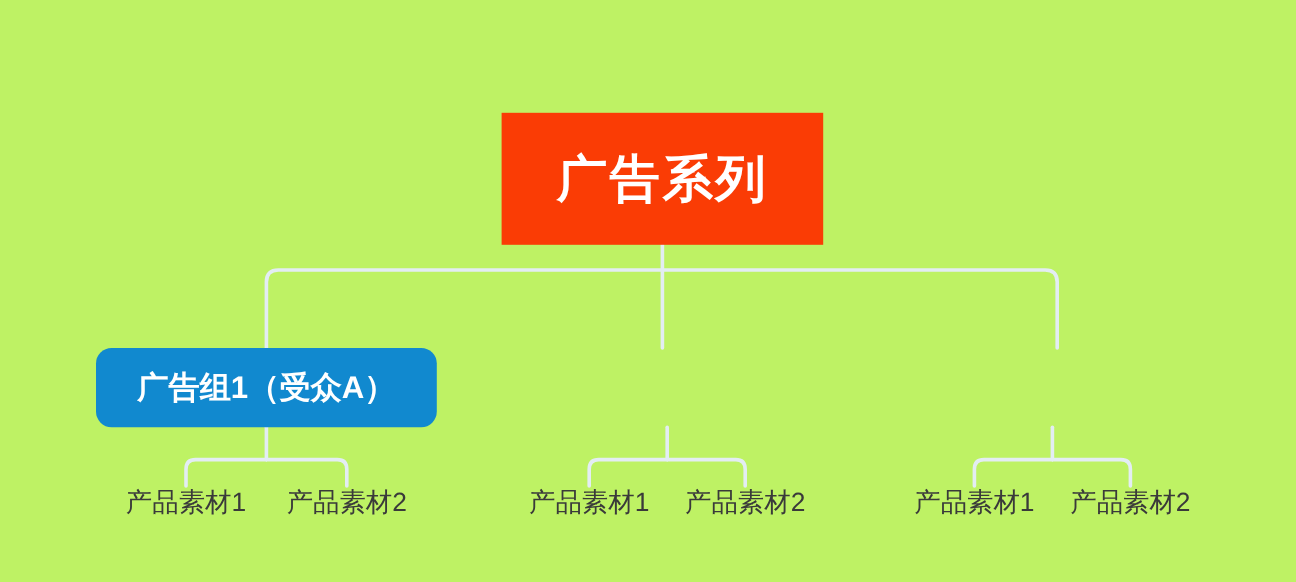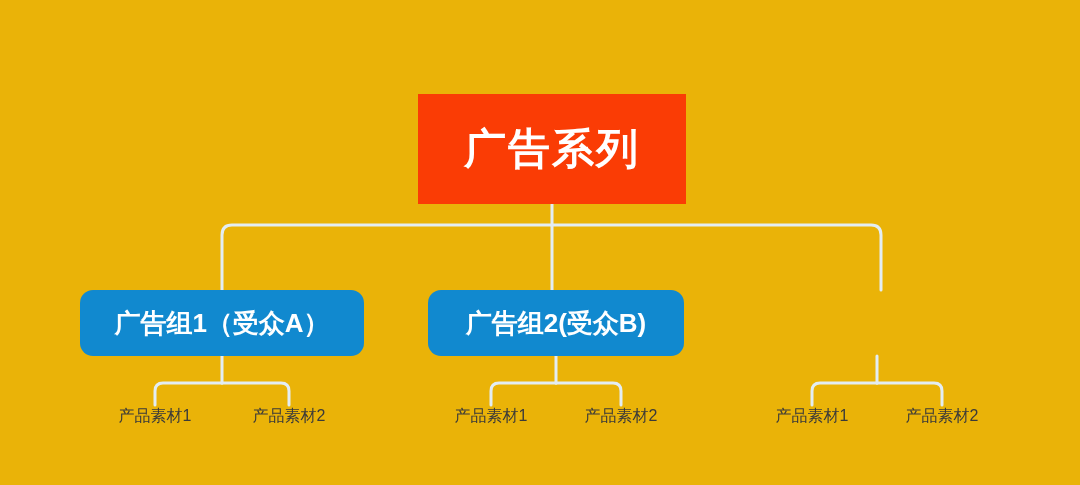--- a/index.html
+++ b/index.html
@@ -10,21 +10,21 @@
   body {
     width: 1080px;
     height: 485px;
     font-family: "Liberation Sans", "DejaVu Sans", sans-serif;
     overflow: hidden;
   }
   #diagram-root {
     position: relative;
     width: 1080px;
     height: 485px;
-    background: #eab308;
+    background: #bef264;
   }
   #connector-layer {
     position: absolute;
     left: 0;
     top: 0;
     width: 1080px;
     height: 485px;
     pointer-events: none;
   }
 
@@ -70,21 +70,21 @@
   }
   #adgroup-0 { left: 80px;  top: 290px; width: 284px; }
   #adgroup-1 { left: 428px; top: 290px; width: 256px; }
   #adgroup-2 { left: 749px; top: 290px; width: 257px; }
 
   
   .creative-label {
     position: absolute;
     top: 408px;
     color: #3a3a3a;
-    font-size: 16px;
+    font-size: 22px;
     font-weight: 400;
     line-height: 1;
     white-space: nowrap;
     text-align: center;
     transform: translateX(-50%);
   }
 </style>
 </head>
 <body>
 
@@ -114,23 +114,20 @@
   </svg>
 
   <div class="campaign-node">
     <span class="campaign-label">广告系列</span>
   </div>
 
   <div class="adgroup-node" id="adgroup-0">
     <span class="adgroup-label">广告组1（受众A）</span>
   </div>
 
-  <div class="adgroup-node" id="adgroup-1">
-    <span class="adgroup-label">广告组2(受众B)</span>
-  </div>
 
 
   <div class="creative-label" style="left:155px;">产品素材1</div>
   <div class="creative-label" style="left:289px;">产品素材2</div>
 
   <div class="creative-label" style="left:491px;">产品素材1</div>
   <div class="creative-label" style="left:621px;">产品素材2</div>
 
   <div class="creative-label" style="left:812px;">产品素材1</div>
   <div class="creative-label" style="left:942px;">产品素材2</div>

